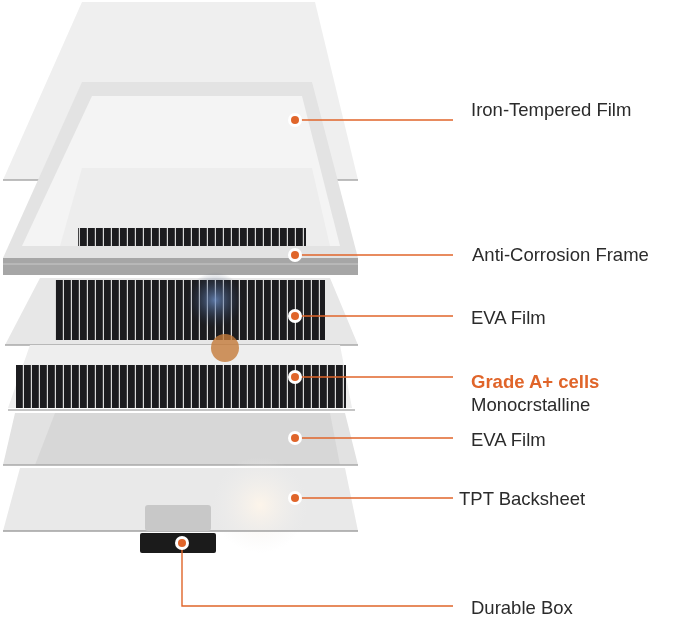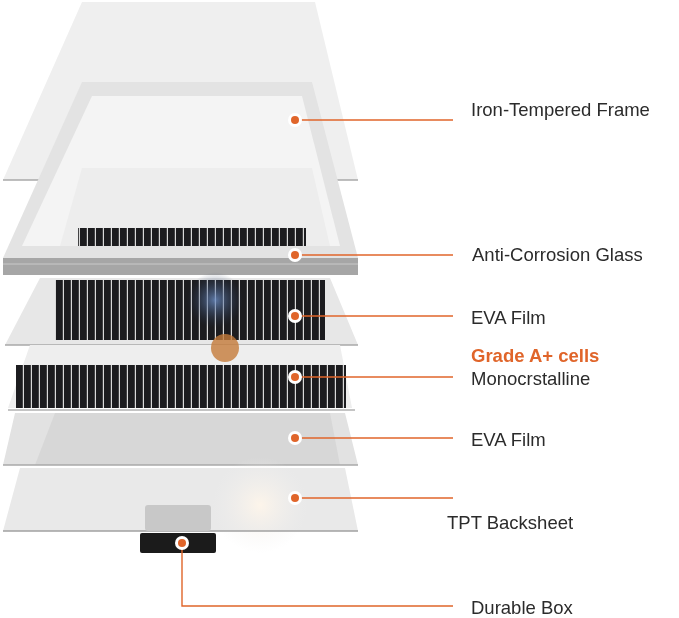--- a/index.html
+++ b/index.html
@@ -115,33 +115,33 @@
         <circle cx="295" cy="498" r="4" fill="#e0652a"></circle>
       </g>
     <g>
         <circle cx="182" cy="543" r="7" fill="#fff"></circle>
         <circle cx="182" cy="543" r="4" fill="#e0652a"></circle>
       </g>
   </g>
 </svg>
 
 <div class="label" style="left:471px; top:98px;">
-  <span>Iron-Tempered Frame</span>
+  <span>Iron-Tempered Film</span>
 </div>
 <div class="label" style="left:472px; top:243px;">
-  <span>Anti-Corrosion Glass</span>
+  <span>Anti-Corrosion Frame</span>
 </div>
 <div class="label" style="left:471px; top:306px;">
   <span>EVA Film</span>
 </div>
-<div class="label" style="left:471px; top:344px;">
+<div class="label" style="left:471px; top:370px;">
   <span class="accent">Grade A+ cells</span>
   <span>Monocrstalline</span>
 </div>
 <div class="label" style="left:471px; top:428px;">
   <span>EVA Film</span>
 </div>
-<div class="label" style="left:447px; top:487px;margin-top:24px;">
+<div class="label" style="left:459px; top:487px;">
   <span>TPT Backsheet</span>
 </div>
 <div class="label" style="left:471px; top:596px;">
   <span>Durable Box</span>
 </div>
 
 </body></html>

